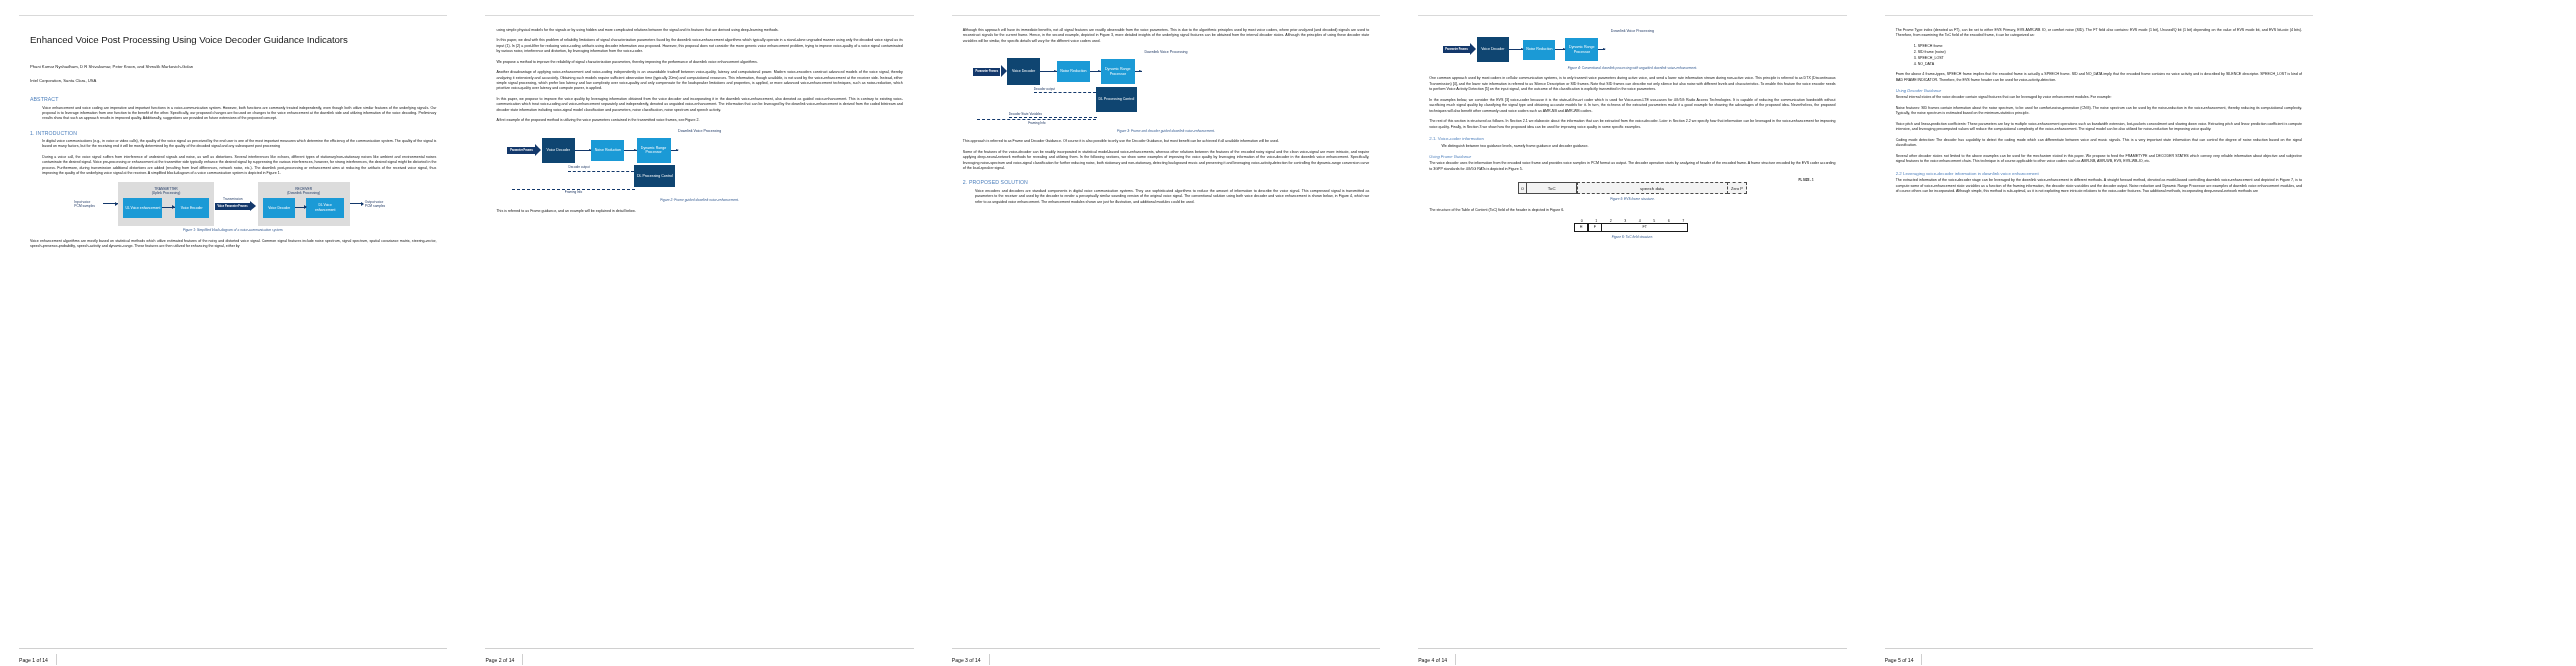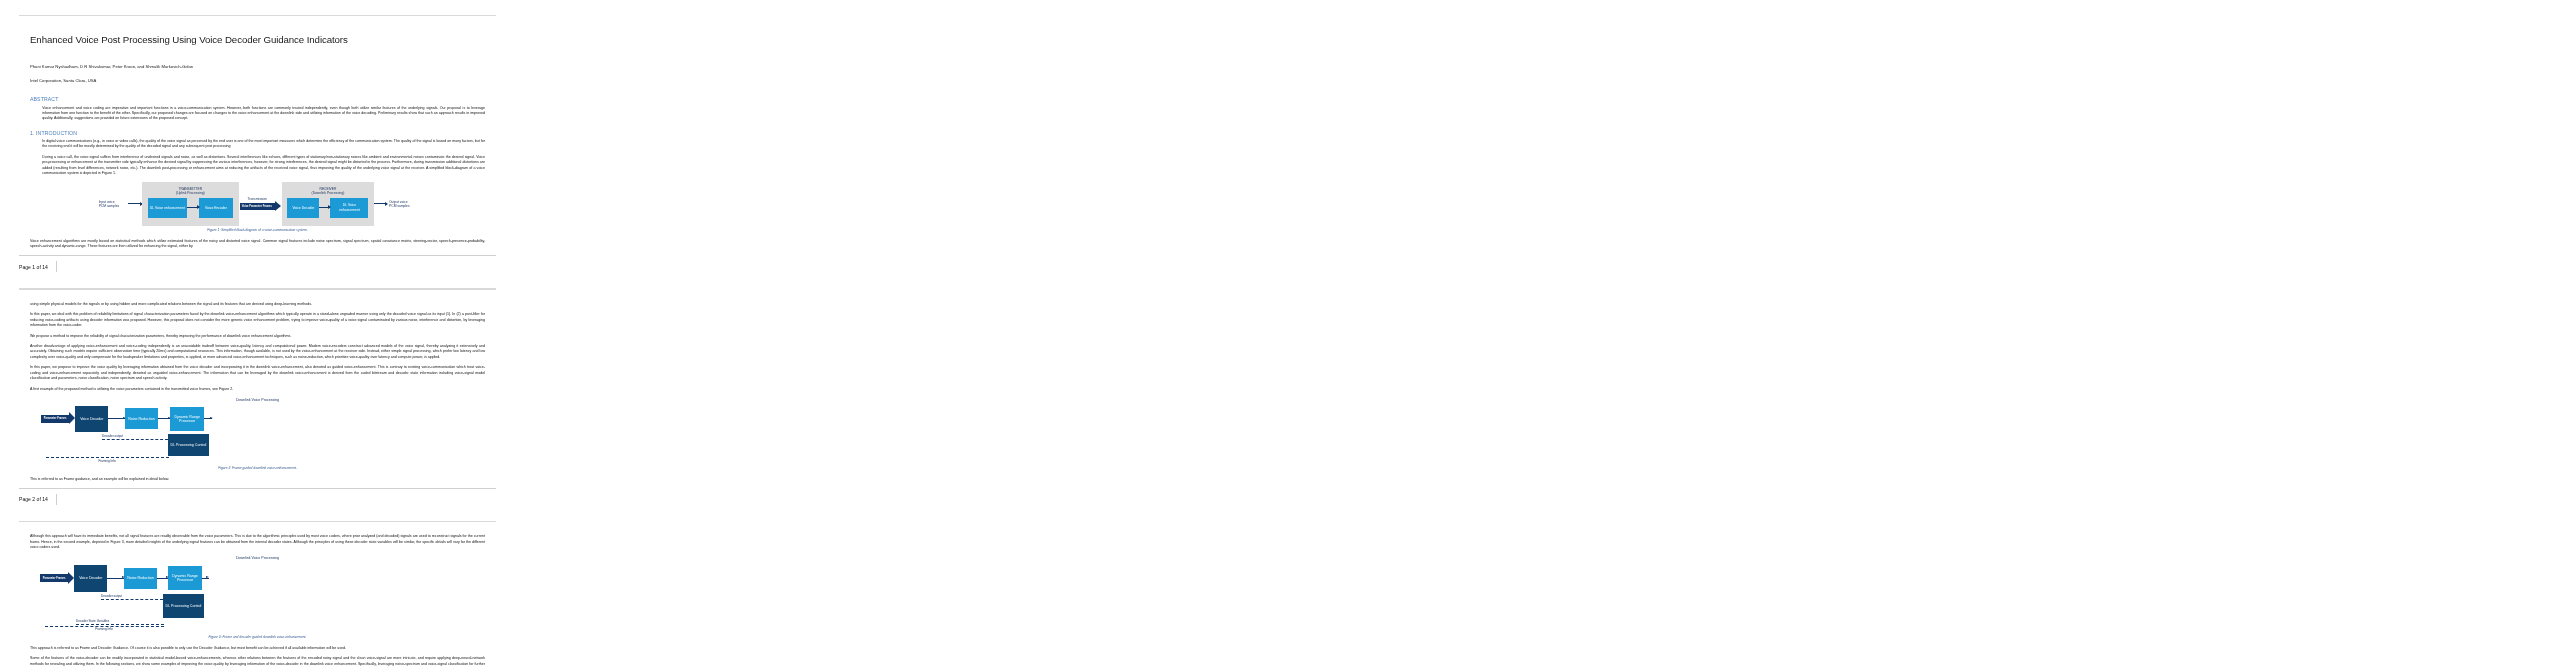--- a/index.html
+++ b/index.html
@@ -8,21 +8,21 @@
     margin: 0; padding: 0;
     width: 2576px; height: 667px;
     background: #ffffff;
     font-family: "Liberation Sans", sans-serif;
     overflow: hidden;
   }
   .viewer {
     position: relative;
     width: 2332px; height: 667px;
     display: flex;
-    flex-direction: column;
+    flex-direction: row;
     align-items: stretch;
     background: #ffffff;
   }
   .page {
     position: relative;
     width: 515px;
     height: 667px;
     background: #ffffff;
     padding: 14.5px 19px 0 19px;
     display: flex;

